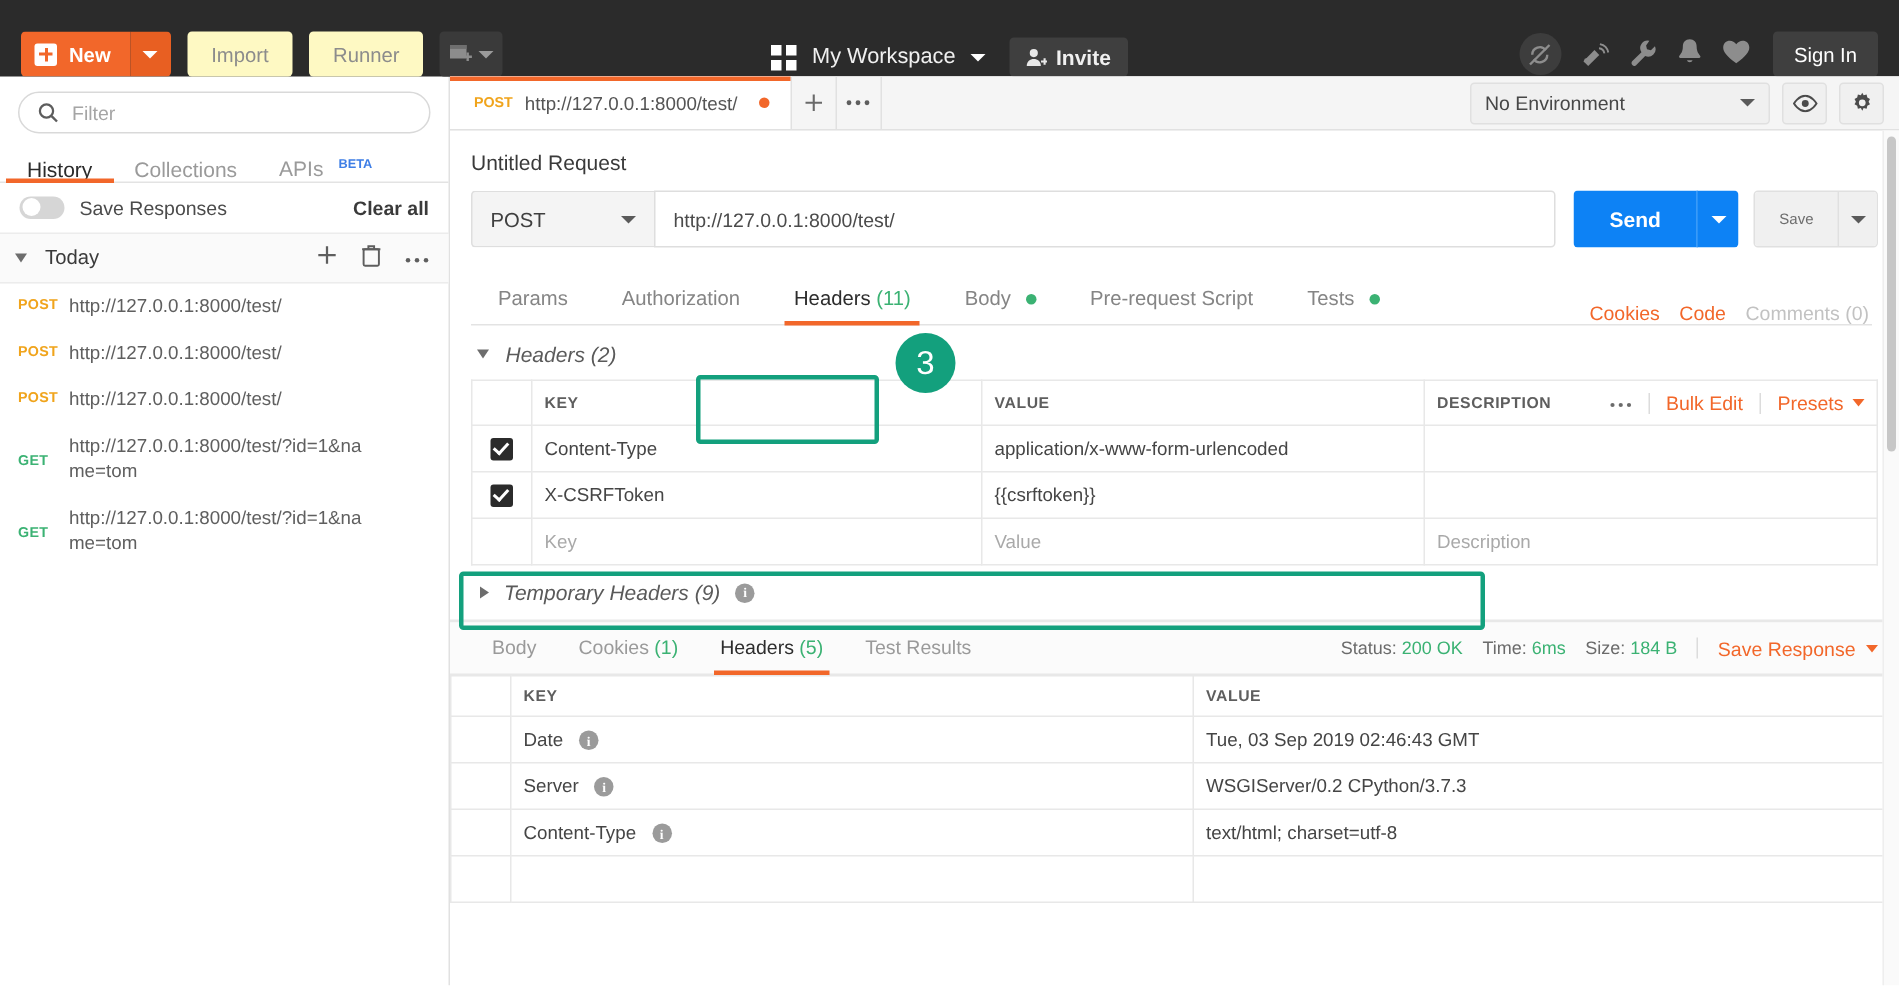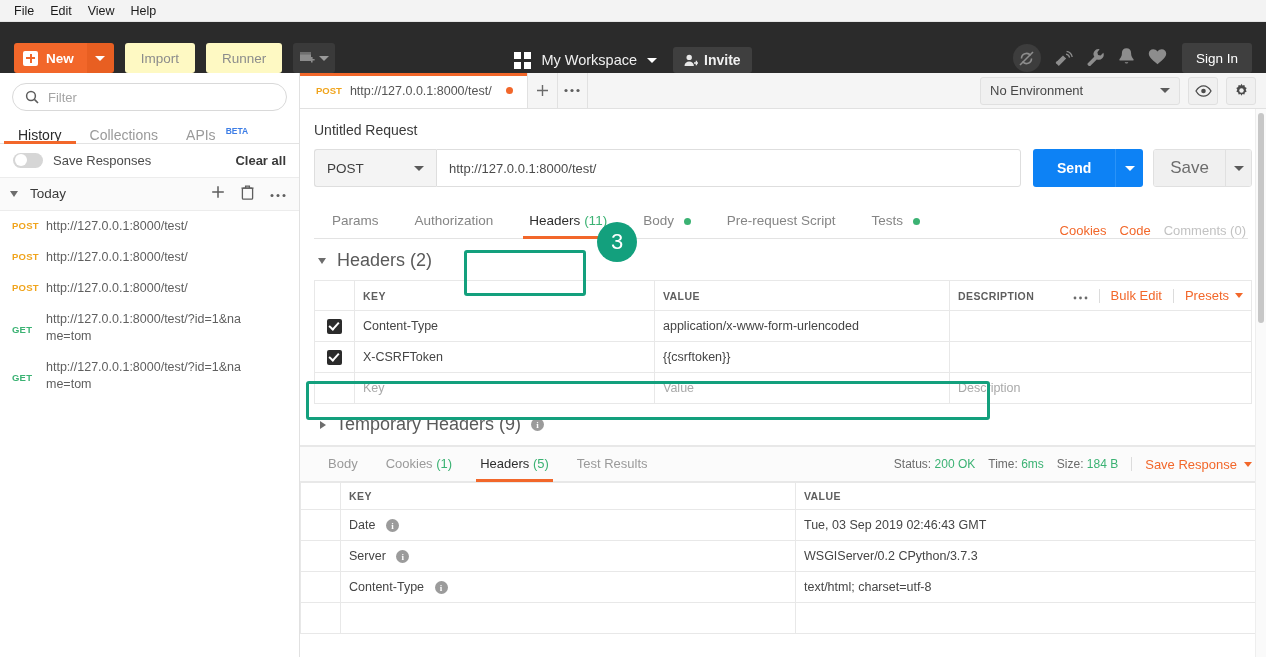--- a/index.html
+++ b/index.html
@@ -168,40 +168,40 @@
     margin-left: 12px; display: flex; align-items: stretch; height: 38px; border-radius: 3px; overflow: hidden;
   }
   .btn-send-main { background: #0d82f5; color: #fff; font-weight: bold; font-size: 14px;
                    display: flex; align-items: center; padding: 0 24px; }
   .btn-send-caret { background: #0d82f5; width: 28px; display: flex; align-items: center; justify-content: center;
                     border-left: 1px solid #2a93f8; }
   .btn-save {
     margin-left: 10px; display: flex; align-items: stretch; height: 38px; border-radius: 3px; overflow: hidden;
     border: 1px solid #e0e0e0;
   }
-  .btn-save-main { background: #f0f0f0; color: #6d6d6d; font-size: 17px; display: flex; align-items: center; padding: 0 16px; }
+  .btn-save-main { background: #f0f0f0; color: #6d6d6d; font-size: 10px; display: flex; align-items: center; padding: 0 16px; }
   .btn-save-caret { background: #f0f0f0; width: 26px; display: flex; align-items: center; justify-content: center;
                     border-left: 1px solid #e0e0e0; }
 
   
   .req-tabs {
     display: flex; align-items: flex-end; margin: 18px 18px 0 14px; border-bottom: 1px solid #e3e3e3;
     position: relative;
   }
   .rt { padding: 8px 18px 10px 18px; font-size: 13.5px; color: #858585; position: relative; white-space: nowrap; }
   .rt.active { color: #2d2d2d; }
   .rt.active::after { content: ""; position: absolute; left: 12px; right: 12px; bottom: -1px; height: 3px; background: #f2672a; }
   .rt .cnt { color: #3bb273; }
   .dot-g { display: inline-block; width: 7px; height: 7px; border-radius: 50%; background: #3bb273; margin-left: 6px; vertical-align: middle; }
   .rt-right { margin-left: auto; display: flex; align-items: center; gap: 13px; padding-right: 2px; }
   .lnk-o { color: #f2672a; font-size: 13px; }
   .lnk-mute { color: #c2c2c2; font-size: 13px; }
 
   .sec-row { display: flex; align-items: center; gap: 11px; padding: 11px 14px 9px 18px; }
-  .sec-lbl { font-size: 18px; color: #5a5a5a; }
+  .sec-lbl { font-size: 14px; color: #5a5a5a; font-style: italic; }
   .info-i {
     width: 13px; height: 13px; border-radius: 50%; background: #9b9b9b; color: #fff;
     font-size: 9px; font-weight: bold; display: inline-flex; align-items: center; justify-content: center;
     font-family: "Liberation Serif", serif;
   }
   .sep-v { width: 1px; height: 14px; background: #dcdcdc; }
 
   
   table.kv { width: 100%; border-collapse: collapse; table-layout: fixed; }
   table.kv th {
@@ -254,26 +254,20 @@
     color: #fff; font-size: 22px; display: flex; align-items: center; justify-content: center;
     z-index: 45; font-family: "Liberation Sans", sans-serif;
   }
 </style>
 </head>
 <body>
 
 <div class="app">
 
 
-  <div class="menubar">
-    <span>File</span>
-    <span>Edit</span>
-    <span>View</span>
-    <span>Help</span>
-  </div>
 
   <div class="toolbar">
     <div class="btn-new">
       <div class="btn-new-main">
         <span class="plus-box"></span>
         <span>New</span>
       </div>
       <div class="btn-new-caret">
         <span class="caret-dn"></span>
       </div>

